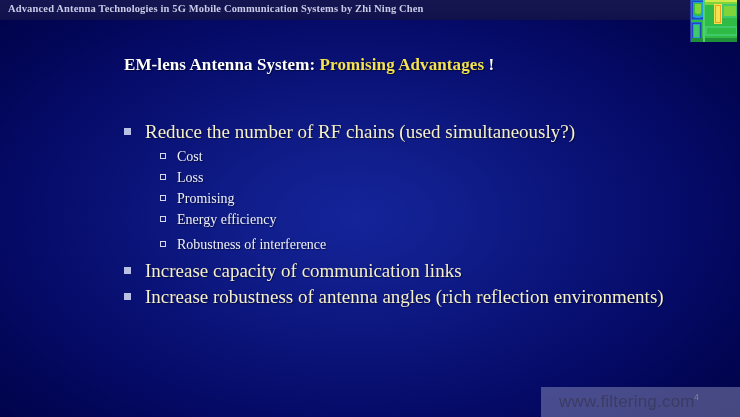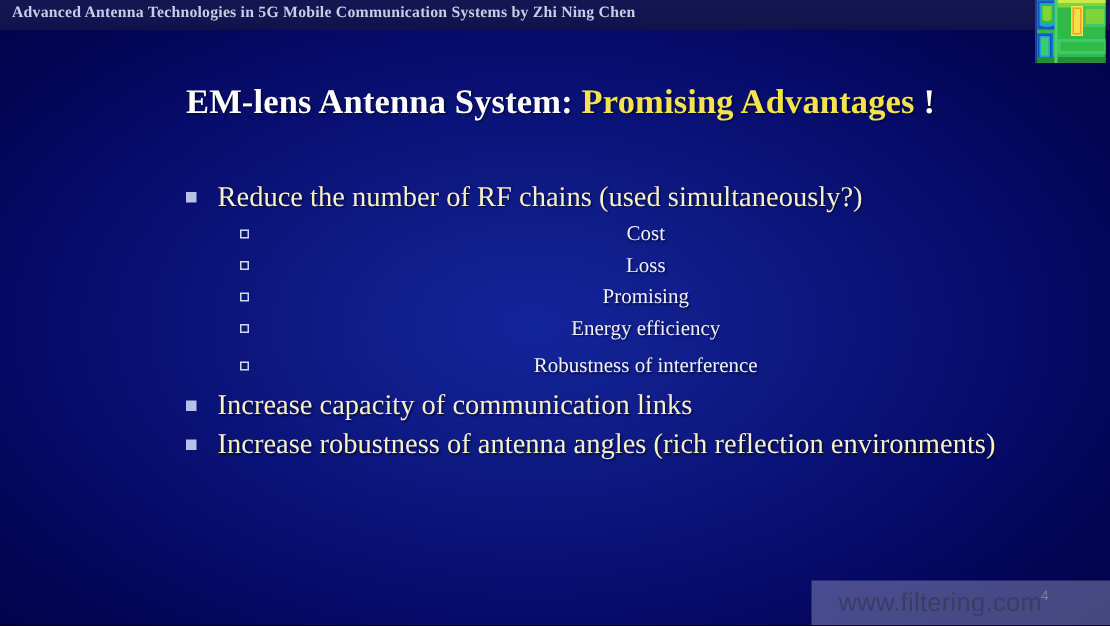--- a/index.html
+++ b/index.html
@@ -58,21 +58,21 @@
     border-left: 1px solid #2b3fa0;
     box-sizing: border-box;
   }
   #logo-thumb svg { display: block; }
 
   
   #slide-title {
     position: absolute;
     left: 124px;
     top: 55px;
-    font-size: 23px;
+    font-size: 17px;
     font-weight: bold;
     white-space: nowrap;
     letter-spacing: 0.1px;
   }
   .title-white {
     color: #ffffff;
     text-shadow: 1px 1px 1px rgba(0,0,0,0.55);
   }
   .title-accent {
     color: #f4e24e;
@@ -108,21 +108,20 @@
   }
   .sub-list {
     margin: 1px 0 4px 0;
     padding: 0;
   }
   .lvl2 {
     display: flex;
     align-items: flex-start;
     margin-left: 36px;
     margin-bottom: 0px;
-    text-align: center;
   }
   .lvl2-marker {
     flex: 0 0 auto;
     width: 6px;
     height: 6px;
     border: 1px solid #d4d8ee;
     background: transparent;
     margin-top: 7px;
     margin-right: 11px;
     box-sizing: border-box;

